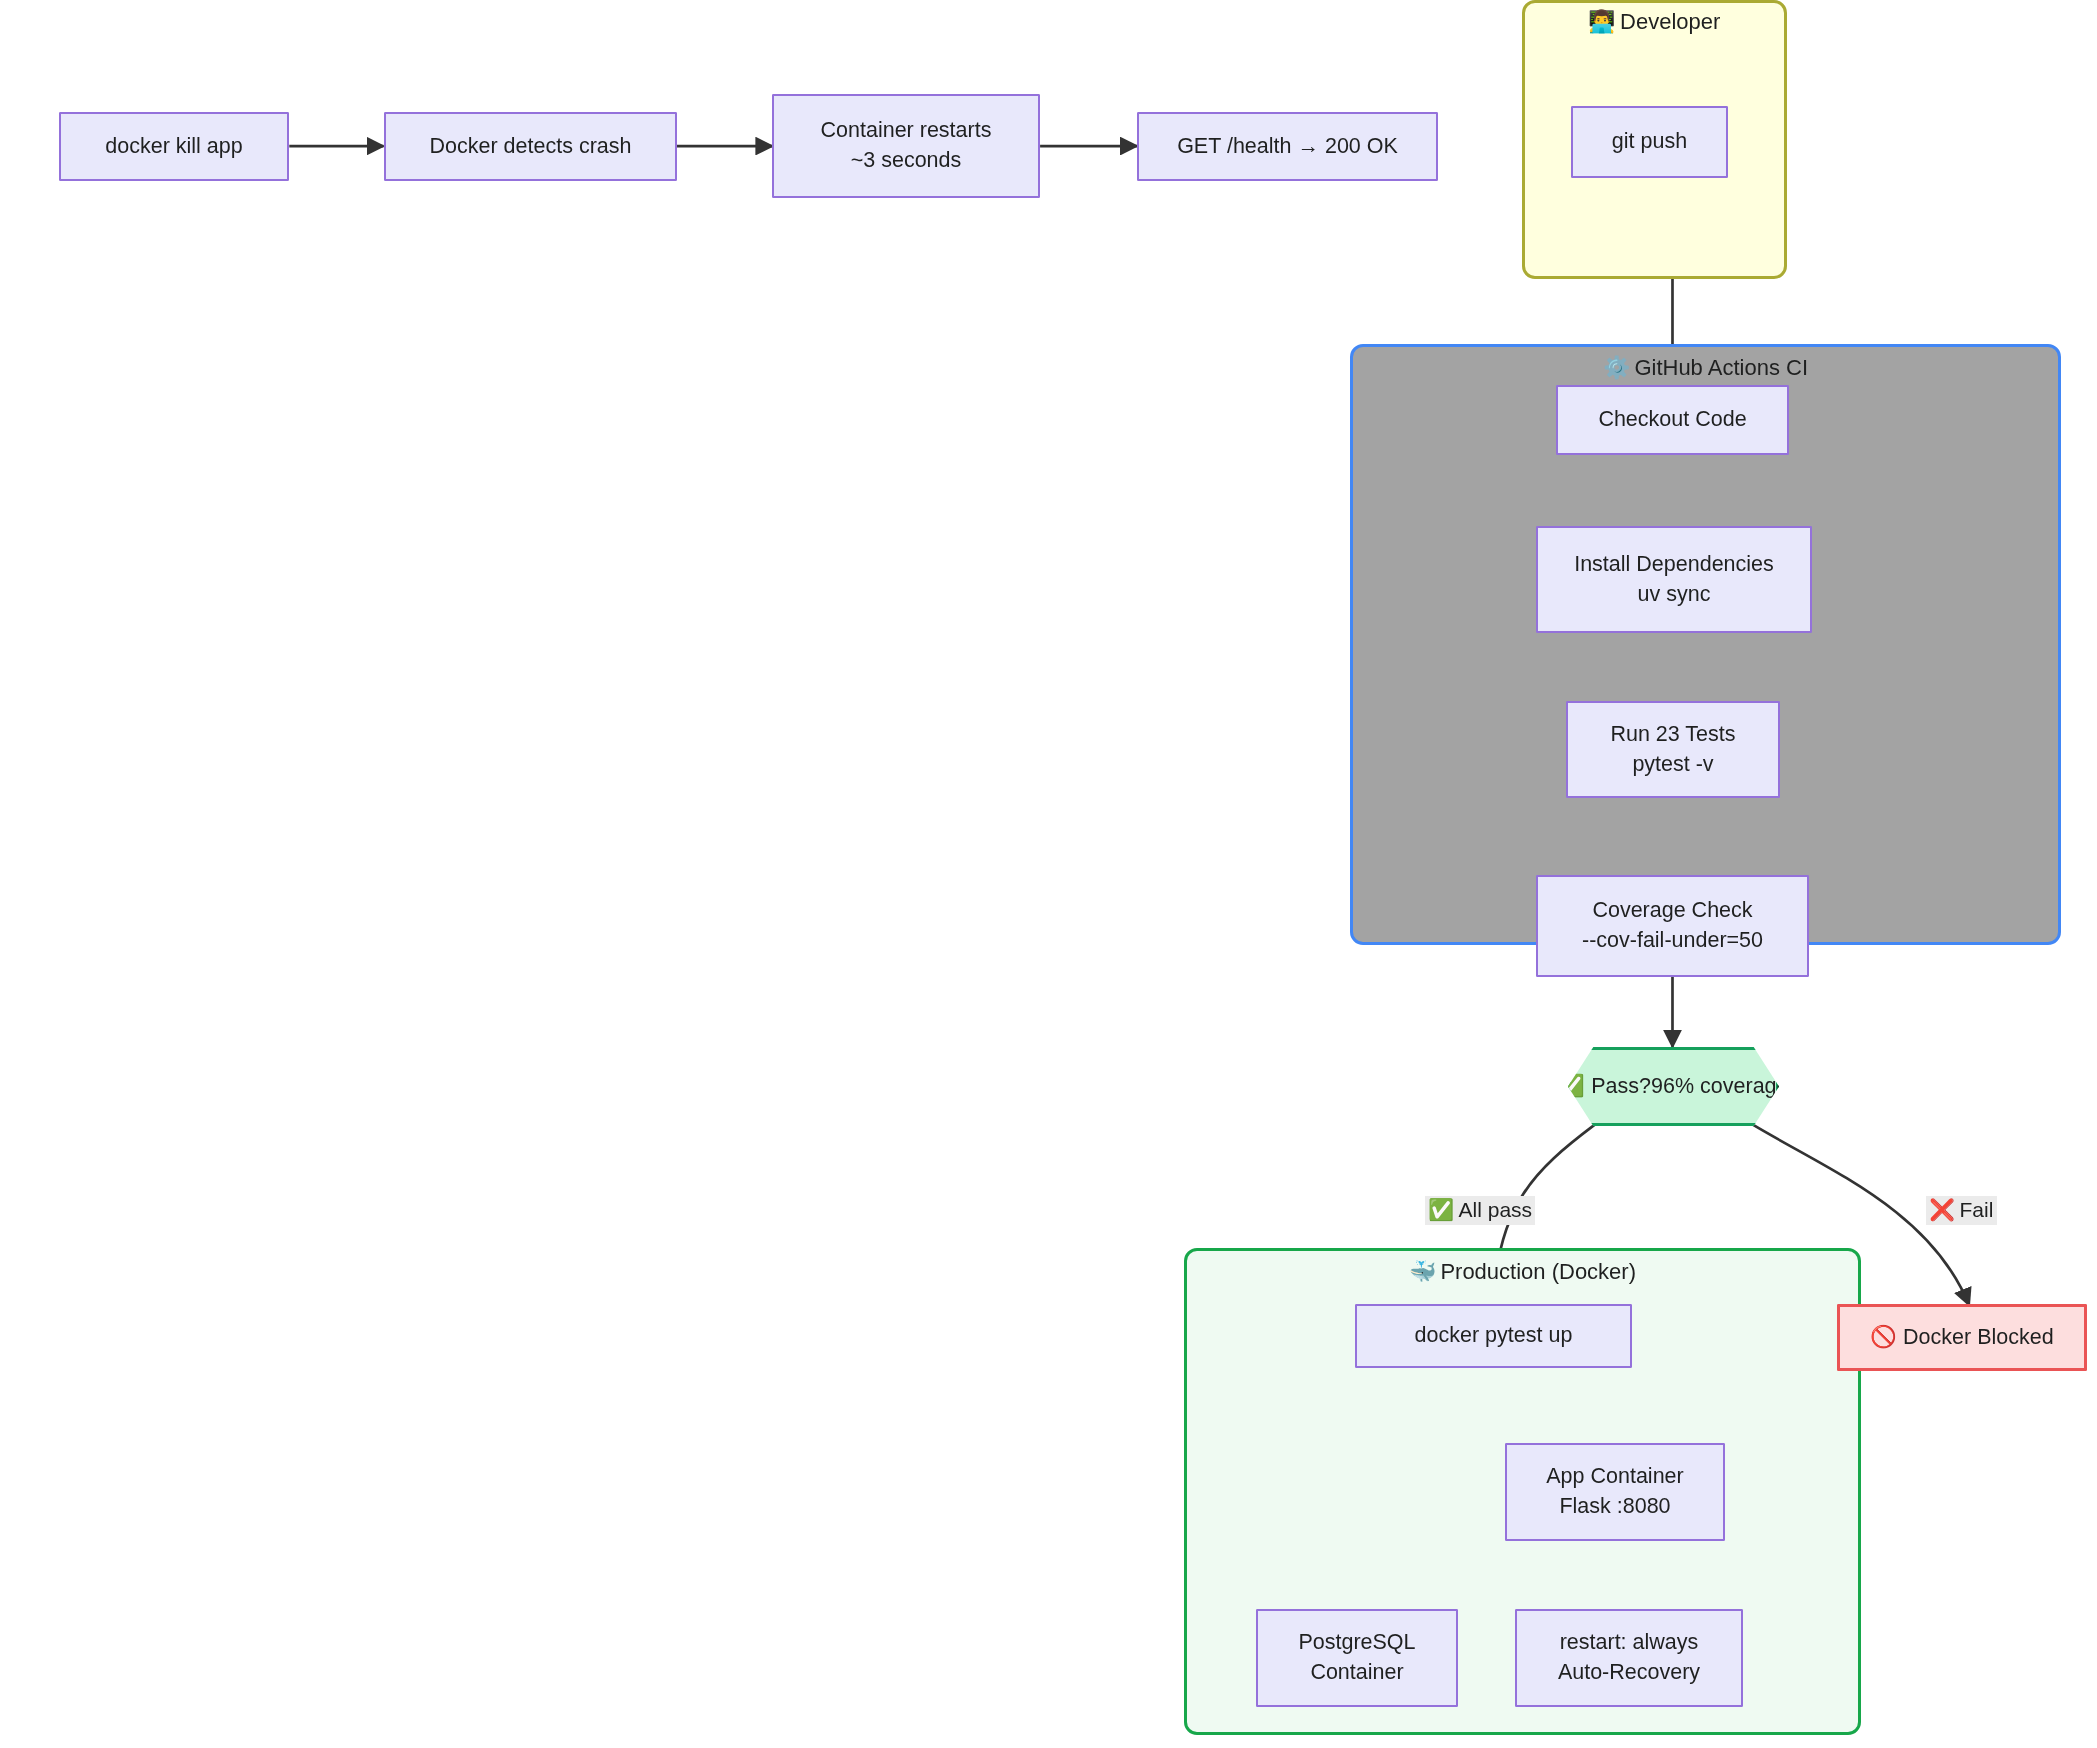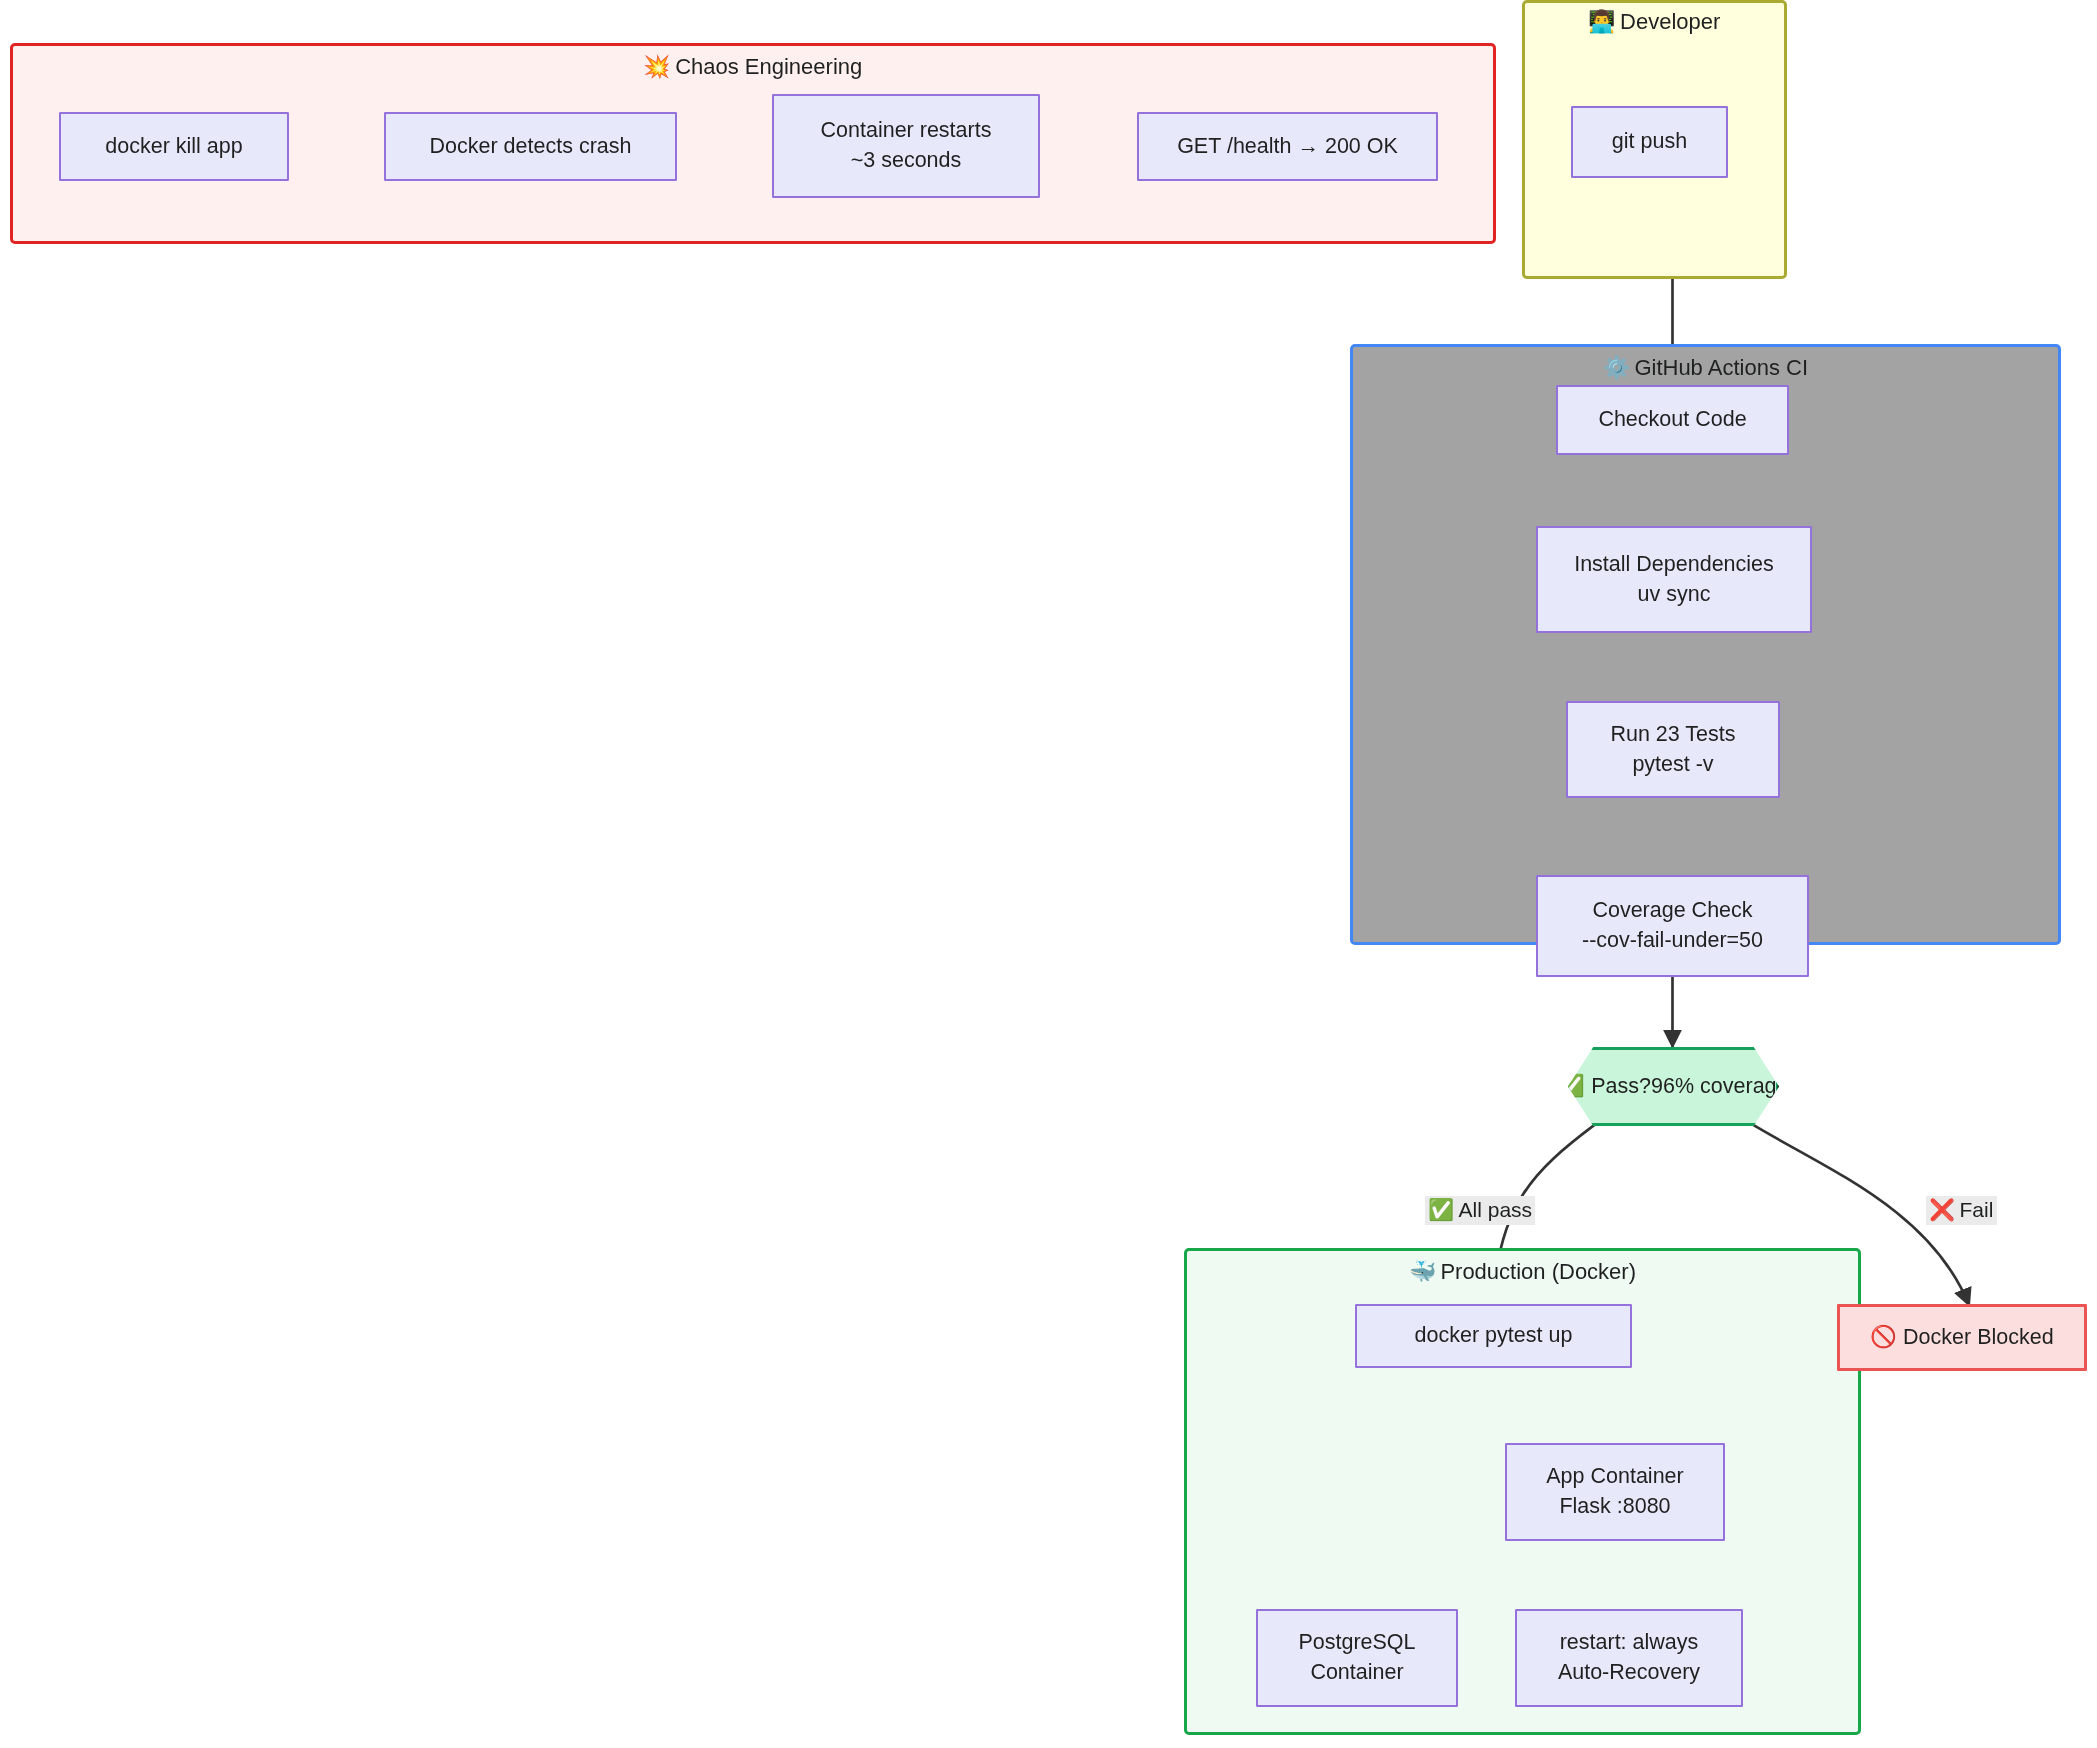--- a/index.html
+++ b/index.html
@@ -25,21 +25,21 @@
     height: 1748px;
     pointer-events: none;
   }
 
   
   .cluster {
     position: absolute;
     box-sizing: border-box;
     border-width: 3.4px;
     border-style: solid;
-    border-radius: 5px;
+    border-radius: 13px;
   }
   .cluster > .cluster-title {
     position: absolute;
     top: 9.4px;
     left: 0;
     width: 100%;
     text-align: center;
     font-size: 22px;
     color: #1f2020;
     white-space: nowrap;
@@ -158,25 +158,20 @@
       <path d="M 2606 1672 C 2720 1740 2870 1800 2927 1940"></path>
 
       <path d="M 2262 2032 C 2330 2080 2380 2110 2398 2148"></path>
       <path d="M 2150 2032 C 2050 2100 1980 2160 2005 2390"></path>
       <path d="M 2350 2290 L 2180 2390"></path>
       <path d="M 2180 2390 L 2350 2290"></path>
       <path d="M 2420 2388 C 2400 2320 2400 2290 2398 2270" marker-end="none"></path>
     </g>
   </svg>
 
-  <div class="cluster" id="cluster-chaos">
-    <div class="cluster-title">
-      <span class="emo">💥</span><span>Chaos Engineering</span>
-    </div>
-  </div>
 
   <div class="node" style="left:59px; top:112px; width:230px; height:69px;">
     <span class="ln">docker kill app</span>
   </div>
 
   <div class="node" style="left:384px; top:112px; width:293px; height:69px;">
     <span class="ln">Docker detects crash</span>
   </div>
 
   <div class="node" style="left:772px; top:94px; width:268px; height:104px;">

